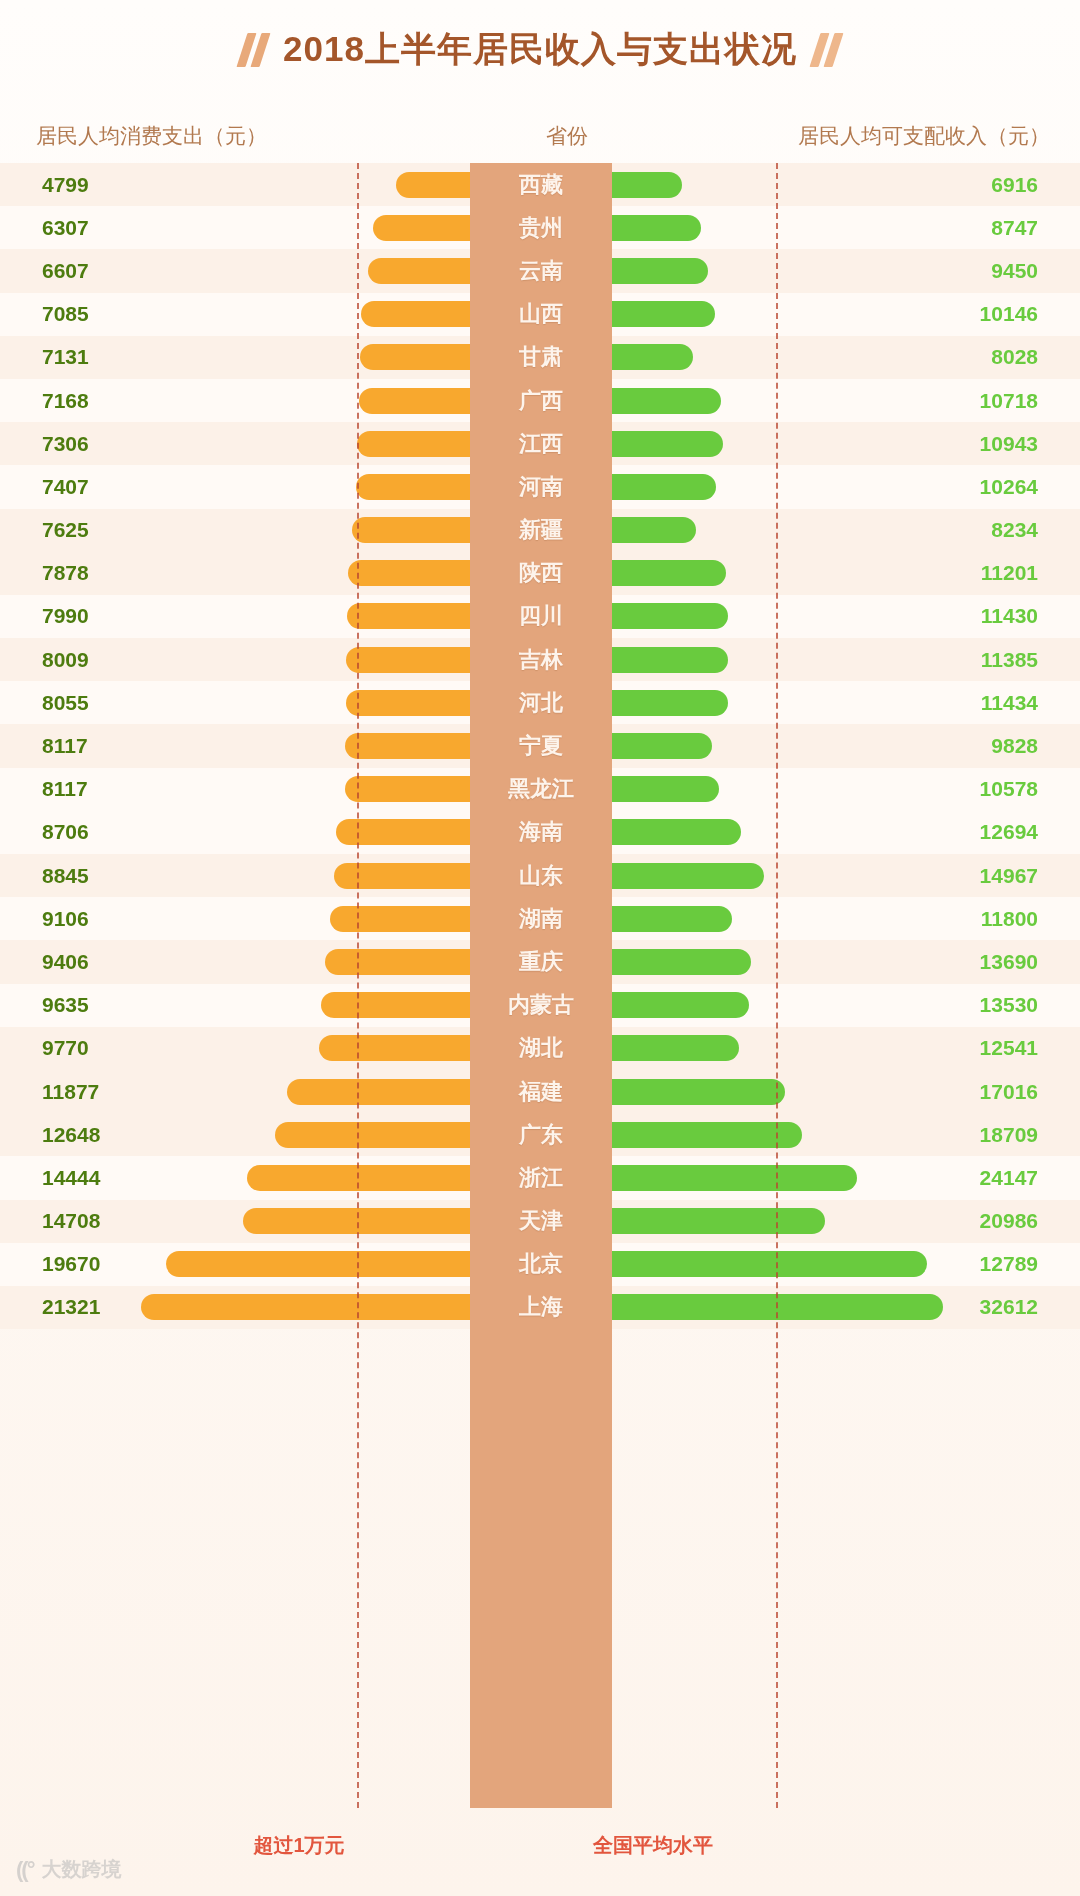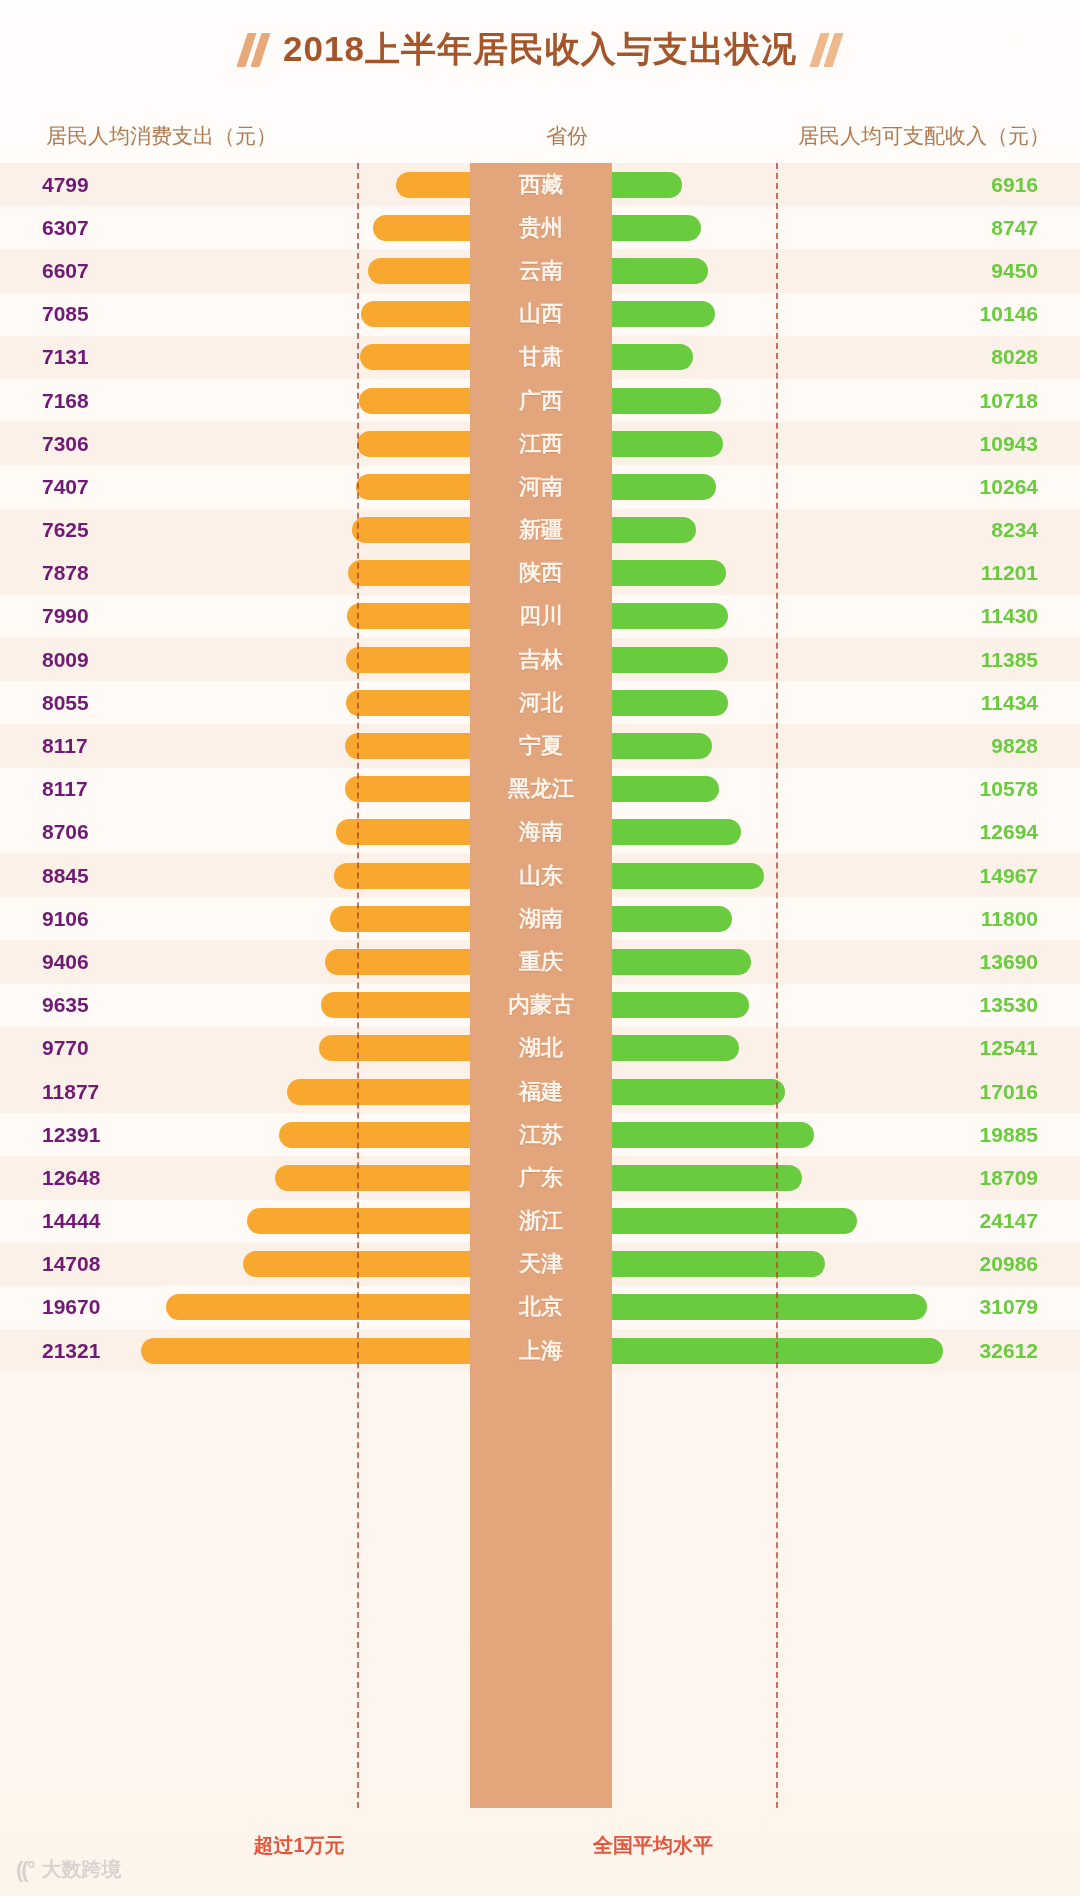--- a/index.html
+++ b/index.html
@@ -29,21 +29,21 @@
   .main-title {
     font-size: 35px; font-weight: bold; color: #a4562a;
     letter-spacing: 1px; white-space: nowrap;
   }
 
   
   .col-headers { position: absolute; top: 122px; left: 0; width: 1080px; height: 34px; }
   .col-head {
     position: absolute; font-size: 21px; color: #b2794f; white-space: nowrap;
   }
-  .ch-left   { left: 46px; }
+  .ch-left   { left: 36px; }
   .ch-center { left: 496px; width: 142px; text-align: center; }
   .ch-right  { right: 30px; }
 
   
   .chart { position: absolute; top: 163px; left: 0; width: 1080px; height: 1645px; }
 
   .center-strip {
     position: absolute; top: 0; left: 470px; width: 142px; height: 1645px;
     background: #e3a57c; z-index: 2;
   }
@@ -59,21 +59,21 @@
   .row {
     position: relative; width: 1080px; height: 43.2px;
     display: flex; align-items: center;
   }
   .row.odd  { background: #fcf1e8; }
   .row.even { background: #fffaf6; }
 
   .val {
     position: absolute; font-size: 21px; font-weight: bold; white-space: nowrap;
   }
-  .val-left  { left: 42px;  color: #701a75; }
+  .val-left  { left: 42px;  color: #4d7c0f; }
   .val-right { right: 42px; color: #69cb3e; }
 
   .bar {
     position: absolute; height: 26px; z-index: 1;
   }
   .bar-left {
     right: 610px; background: #f8a82e;
     border-radius: 13px 0 0 13px;
   }
   .bar-right {
@@ -280,27 +280,20 @@
           <span class="bar bar-right" style="width: 127.287px;"></span>
           <span class="val val-right">12541</span>
         </div>
         <div class="row odd">
           <span class="val val-left">11877</span>
           <span class="bar bar-left" style="width: 183.272px;"></span>
           <span class="prov">福建</span>
           <span class="bar bar-right" style="width: 172.706px;"></span>
           <span class="val val-right">17016</span>
         </div>
-        <div class="row even">
-          <span class="val val-left">12391</span>
-          <span class="bar bar-left" style="width: 191.203px;"></span>
-          <span class="prov">江苏</span>
-          <span class="bar bar-right" style="width: 201.826px;"></span>
-          <span class="val val-right">19885</span>
-        </div>
         <div class="row odd">
           <span class="val val-left">12648</span>
           <span class="bar bar-left" style="width: 195.169px;"></span>
           <span class="prov">广东</span>
           <span class="bar bar-right" style="width: 189.89px;"></span>
           <span class="val val-right">18709</span>
         </div>
         <div class="row even">
           <span class="val val-left">14444</span>
           <span class="bar bar-left" style="width: 222.882px;"></span>
@@ -313,21 +306,21 @@
           <span class="bar bar-left" style="width: 226.956px;"></span>
           <span class="prov">天津</span>
           <span class="bar bar-right" style="width: 213px;"></span>
           <span class="val val-right">20986</span>
         </div>
         <div class="row even">
           <span class="val val-left">19670</span>
           <span class="bar bar-left" style="width: 303.524px;"></span>
           <span class="prov">北京</span>
           <span class="bar bar-right" style="width: 315.441px;"></span>
-          <span class="val val-right">31079</span>
+          <span class="val val-right">12789</span>
         </div>
         <div class="row odd">
           <span class="val val-left">21321</span>
           <span class="bar bar-left" style="width: 329px;"></span>
           <span class="prov">上海</span>
           <span class="bar bar-right" style="width: 331px;"></span>
           <span class="val val-right">32612</span>
         </div>
       </div>
   </div>

